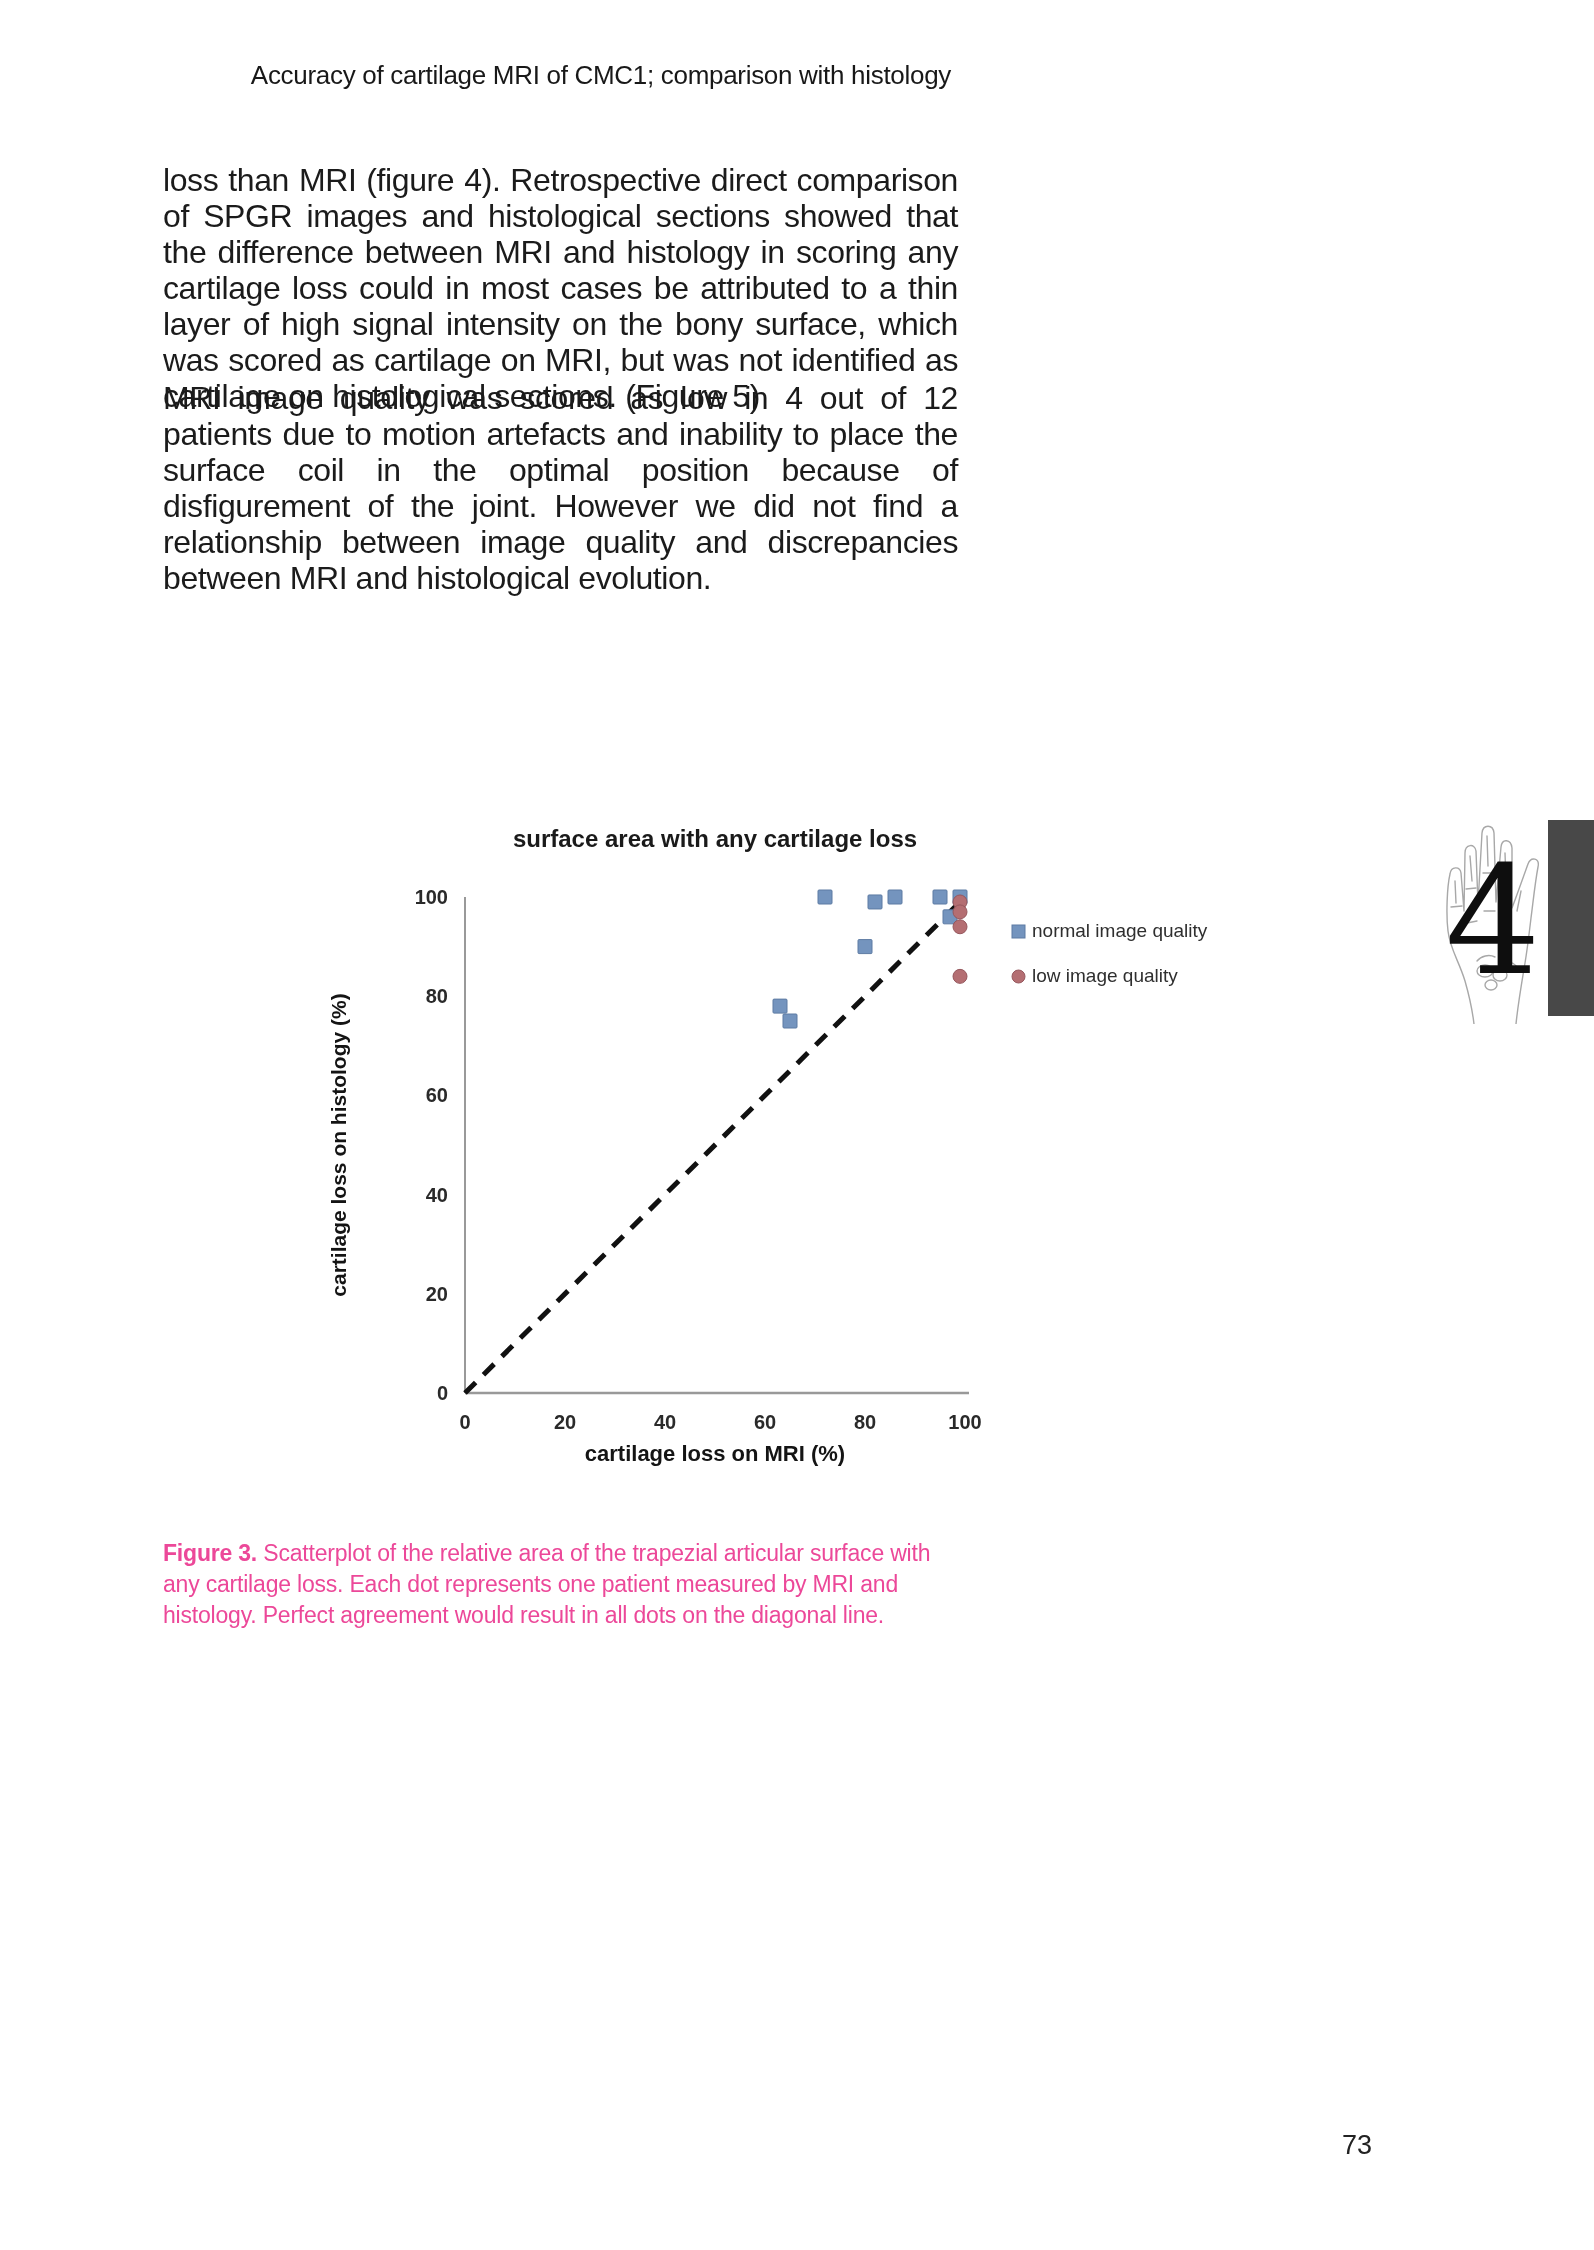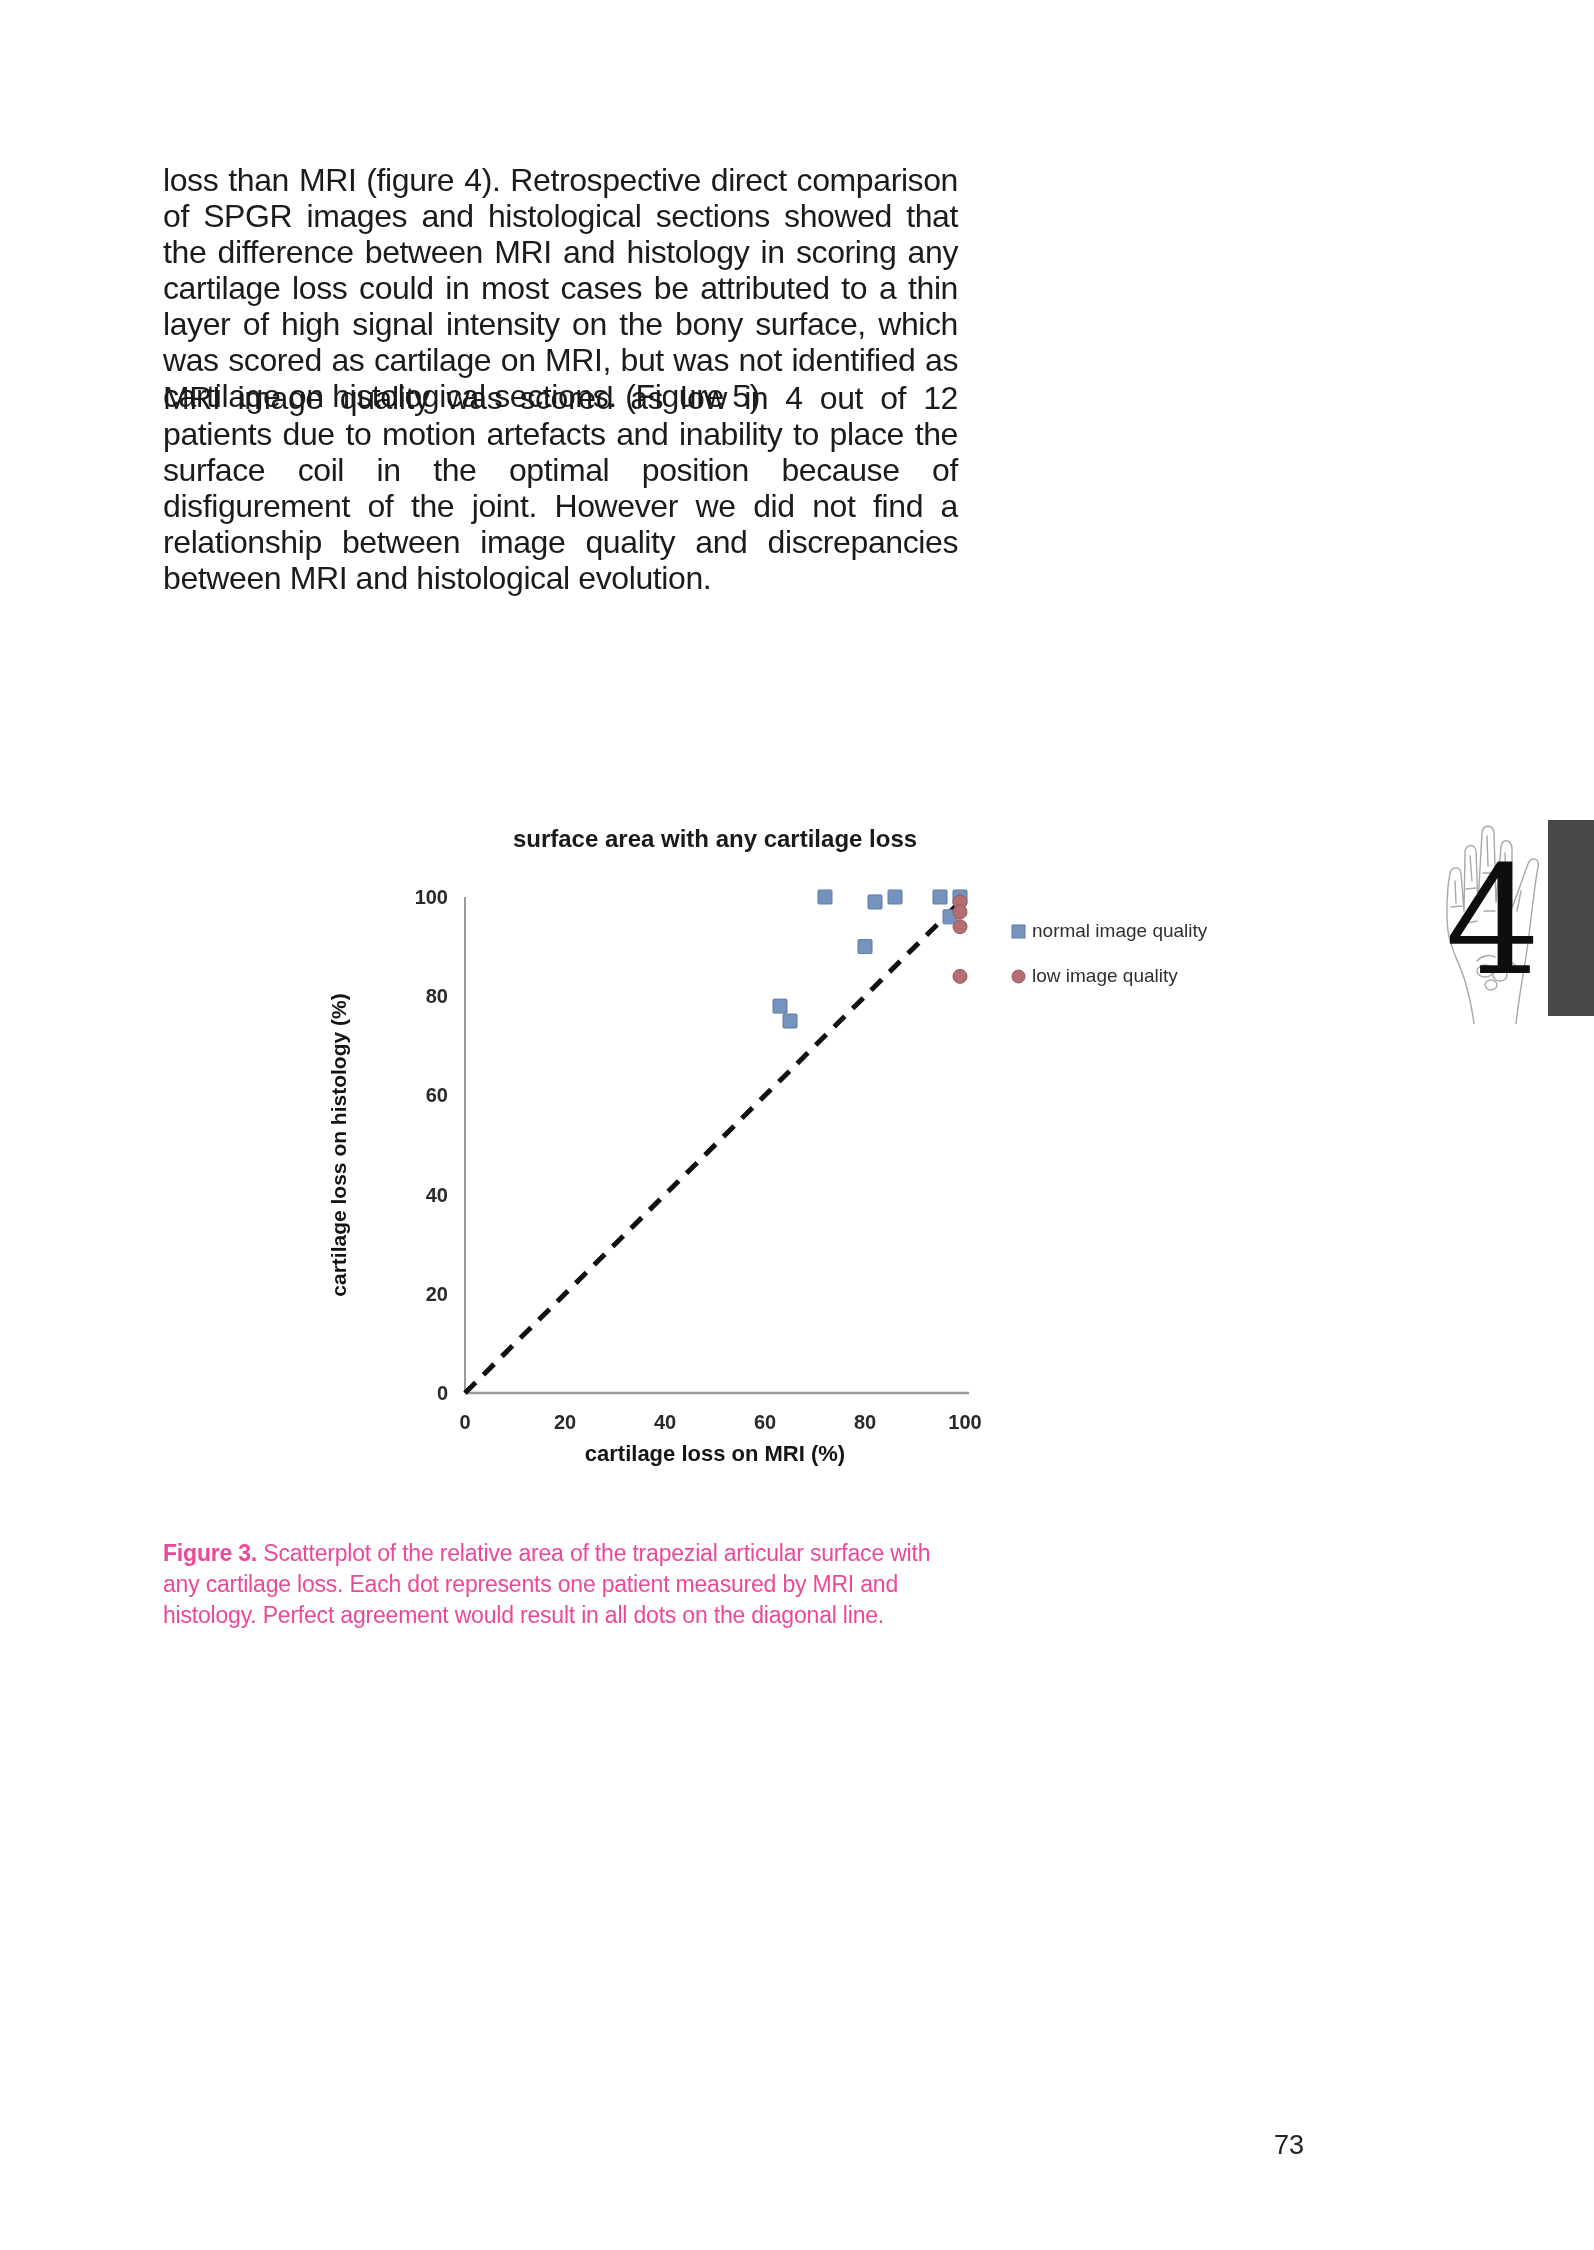--- a/index.html
+++ b/index.html
@@ -29,29 +29,30 @@
   .chapter-hand{position:absolute;left:1441px;top:811px}
   .chapter-num{
     position:absolute;left:1437px;top:846px;width:112px;text-align:center;
     font-family:"DejaVu Serif","Liberation Serif",serif;font-size:150px;
     line-height:1;font-weight:400;color:#0e0e0e;
   }
   .chapter-tab{
     position:absolute;left:1548px;top:820px;width:46px;height:196px;background:#484848;
   }
   .page-number{
-    position:absolute;left:1254px;top:2130px;width:70px;text-align:center;
+    position:absolute;left:1322px;top:2130px;width:70px;text-align:center;
     font-size:27px;color:#222;
   }
 </style>
 </head>
 <body>
 
 <div class="page">
 
+  <div class="running-header">Accuracy of cartilage MRI of CMC1; comparison with histology</div>
 
   <p class="body-para para1">loss than MRI (figure 4). Retrospective direct comparison of SPGR images and histological sections showed that the difference between MRI and histology in scoring any cartilage loss could in most cases be attributed to a thin layer of high signal intensity on the bony surface, which was scored as cartilage on MRI, but was not identified as cartilage on histological sections. (Figure 5)</p>
 
   <p class="body-para para2">MRI image quality was scored as low in 4 out of 12 patients due to motion artefacts and inability to place the surface coil in the optimal position because of disfigurement of the joint. However we did not find a relationship between image quality and discrepancies between MRI and histological evolution.</p>
 
   <svg class="chart" viewBox="0 0 980 665" xmlns="http://www.w3.org/2000/svg">
       <text x="395" y="32" text-anchor="middle" font-size="24" font-weight="700" fill="#1a1a1a">surface area with any cartilage loss</text>
       <line x1="145" y1="82" x2="145" y2="578" stroke="#999999" stroke-width="2"></line>
       <line x1="145" y1="578" x2="649" y2="578" stroke="#999999" stroke-width="2.5"></line>
       <text x="145" y="614" text-anchor="middle" font-size="20" font-weight="700" fill="#2a2a2a">0</text>

